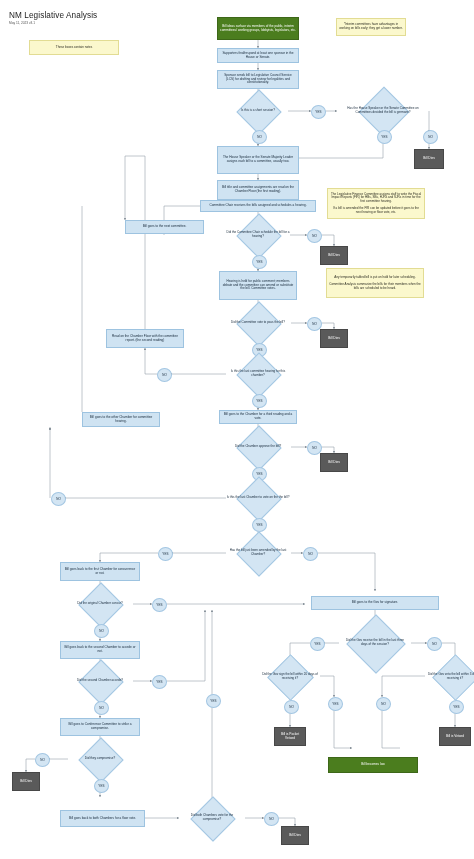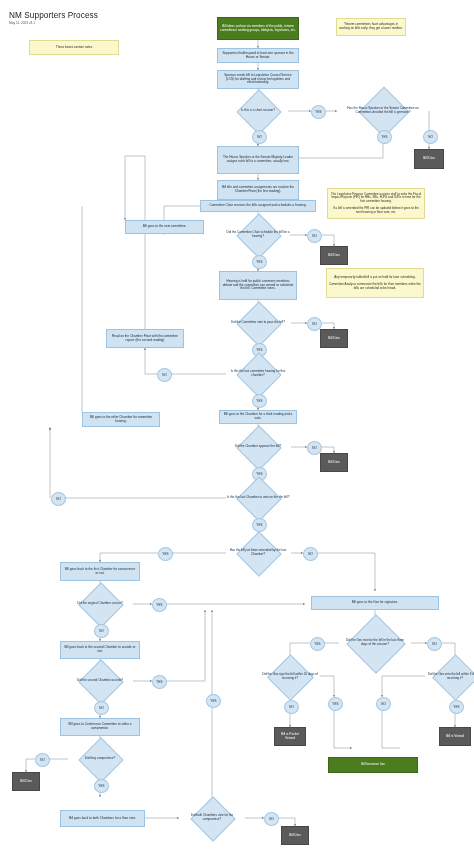--- a/index.html
+++ b/index.html
@@ -41,21 +41,21 @@
   
   #title{position:absolute;left:9px;top:11px;font-size:8.2px;font-weight:400;
          color:#222;letter-spacing:.1px;}
   #subtitle{position:absolute;left:9px;top:21px;font-size:3.2px;color:#555;}
 </style>
 </head>
 <body>
 
 <div id="canvas">
 
-  <div id="title">NM Supporters Process</div>
+  <div id="title">NM Legislative Analysis</div>
   <div id="subtitle">May 11, 2023 v3.1</div>
 
   <div class="node note" style="left:29px;top:40px;width:90px;height:15px;">These boxes contain notes</div>
 
   <svg class="wires" viewBox="0 0 474 859">
     <defs>
       <marker id="ah" markerWidth="5" markerHeight="5" refX="4.2" refY="2" orient="auto">
         <path d="M0,0 L4.4,2 L0,4 z" fill="#6f7b85"></path>
       </marker>
     </defs>

